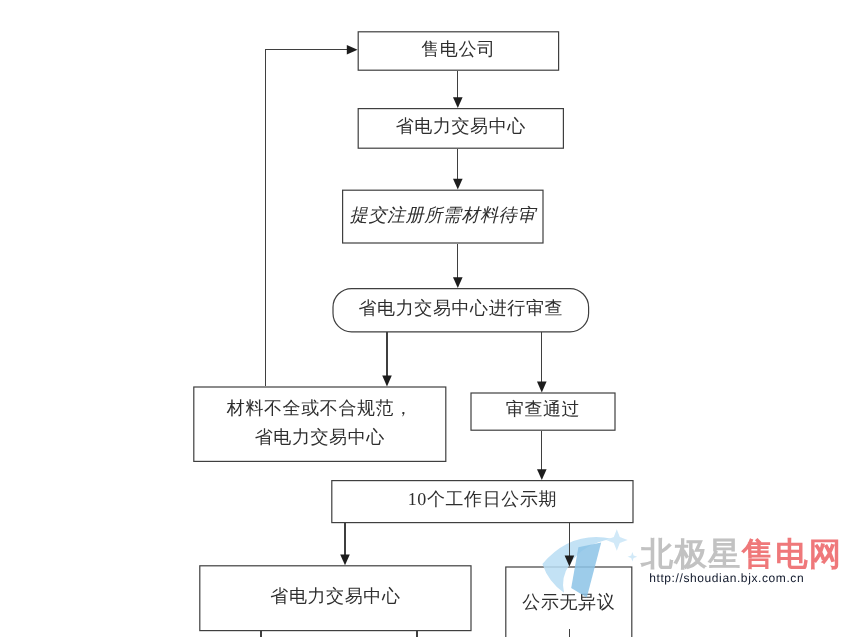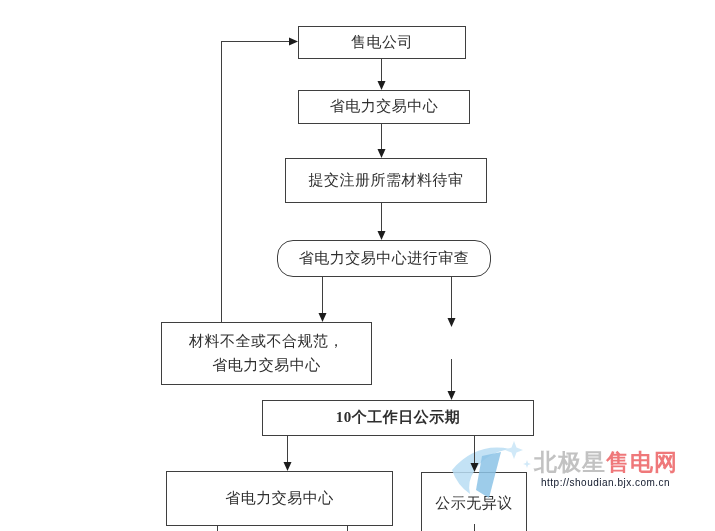--- a/index.html
+++ b/index.html
@@ -21,21 +21,21 @@
   }
   .connectors line, .connectors polyline {
     stroke:#3f3f3f; stroke-width:1; fill:none; shape-rendering:crispEdges;
   }
   .connectors polygon { fill:#1d1d1d; stroke:none; }
   
   .wm-logo { position:absolute; left:448px; top:440px; z-index:2; }
   .wm-brand {
     position:absolute; left:534px; top:444px; z-index:2;
     font-family:"Liberation Sans","DejaVu Sans",sans-serif;
-    font-weight:bold; font-size:23px; line-height:36px; letter-spacing:1px;
+    font-weight:bold; font-size:27px; line-height:36px; letter-spacing:1px;
     white-space:nowrap;
   }
   .wm-brand .gray { color:#c2c2c2; }
   .wm-brand .red  { color:#ef787a; }
   .wm-url {
     position:absolute; left:541px; top:477px; z-index:2;
     font-family:"Liberation Sans","DejaVu Sans",sans-serif;
     font-size:10px; color:#0f172a; letter-spacing:0.5px; white-space:nowrap;
   }
 </style>
@@ -54,35 +54,38 @@
   <div class="wm-url">http://shoudian.bjx.com.cn</div>
 
   <div class="node" style="left:298px; top:26px;  width:168px; height:33px;">
     <span>售电公司</span>
   </div>
 
   <div class="node" style="left:298px; top:90px;  width:172px; height:34px;">
     <span>省电力交易中心</span>
   </div>
 
-  <div class="node" style="left:285px; top:158px; width:202px; height:45px;">
+  <div class="node" style="left:285px; top:158px; width:168px; height:45px;font-style:italic;">
     <span>提交注册所需材料待审</span>
   </div>
 
   <div class="node" style="left:277px; top:240px; width:214px; height:37px;border-radius:16px;">
     <span>省电力交易中心进行审查</span>
   </div>
 
   <div class="node" style="left:161px; top:322px; width:211px; height:63px;">
     <span>材料不全或不合规范，</span>
     <span>省电力交易中心</span>
   </div>
 
+  <div class="node" style="left:392px; top:327px; width:121px; height:32px;">
+    <span>审查通过</span>
+  </div>
 
-  <div class="node" style="left:262px; top:400px; width:272px; height:36px;font-weight:bold;">
+  <div class="node" style="left:276px; top:400px; width:252px; height:36px;">
     <span>10个工作日公示期</span>
   </div>
 
   <div class="node" style="left:166px; top:471px; width:227px; height:55px;">
     <span>省电力交易中心</span>
   </div>
 
   <div class="node" style="left:421px; top:472px; width:106px; height:64px;">
     <span>公示无异议</span>
   </div>

